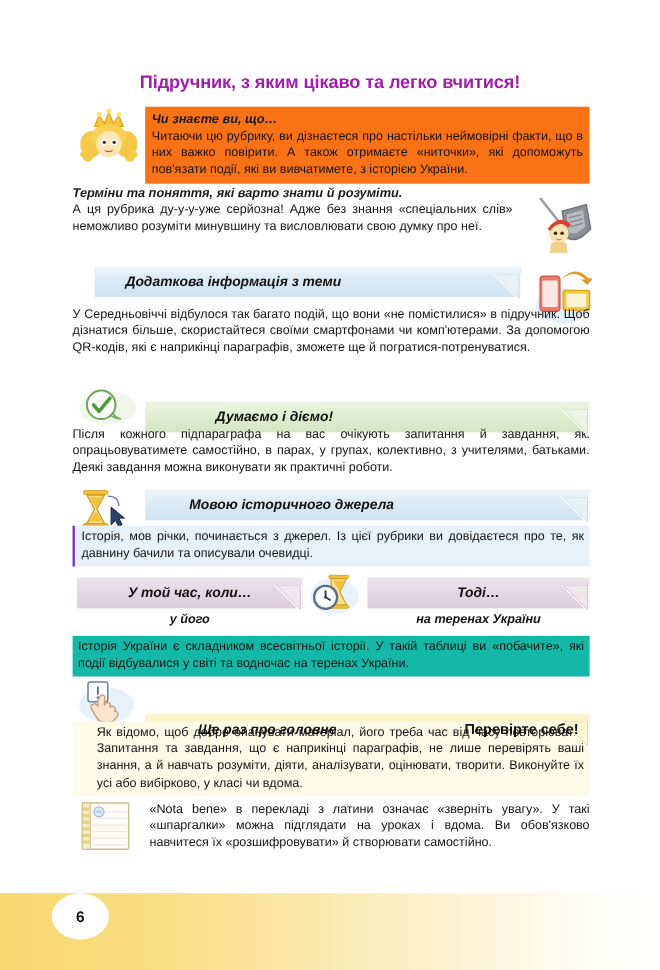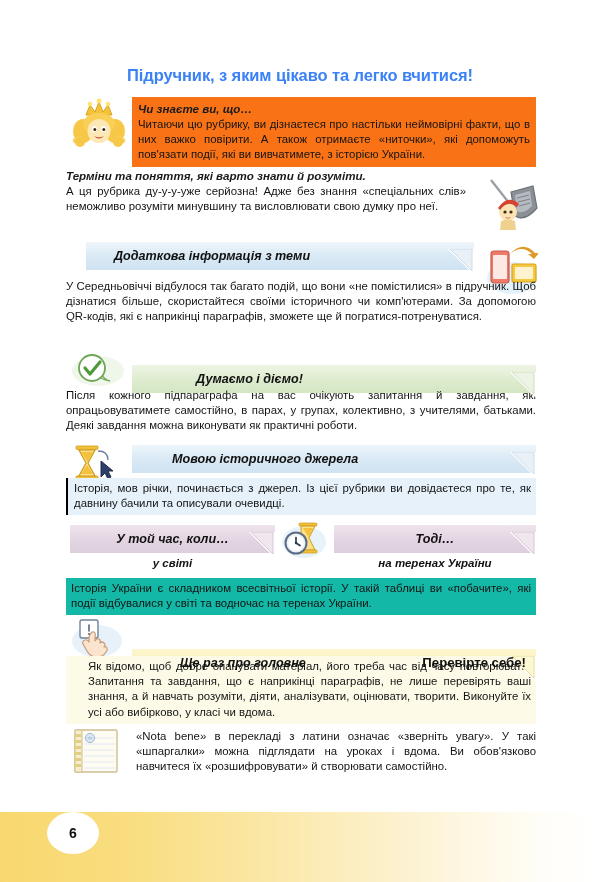--- a/index.html
+++ b/index.html
@@ -24,21 +24,21 @@
 
   
   .page-title {
     position: absolute;
     left: 0;
     top: 66px;
     width: 600px;
     text-align: center;
     font-size: 16.5px;
     font-weight: bold;
-    color: #3b82f6;
+    color: #a21caf;
     letter-spacing: -0.1px;
   }
 
   p.body-text {
     margin: 0;
     font-size: 11.4px;
     line-height: 15.2px;
     text-align: justify;
     color: #141414;
   }
@@ -187,21 +187,21 @@
     top: 443px;
     width: 54px;
     height: 40px;
   }
   .quote-source {
     position: absolute;
     left: 66px;
     top: 478px;
     width: 470px;
     background: #e6f1fa;
-    border-left: 2px solid #000000;
+    border-left: 2px solid #6d28d9;
     box-sizing: border-box;
     padding: 3px 5px 4px 6px;
   }
 
   
   .banner-then-left {
     position: absolute;
     left: 70px;
     top: 525px;
     width: 205px;
@@ -421,21 +421,21 @@
       <rect x="7" y="17" width="14" height="24" rx="1" fill="#fde9e4"></rect>
 
       <rect x="26" y="26" width="24" height="18" rx="2" fill="#f5c842" stroke="#d9a21b" stroke-width="1.2"></rect>
       <rect x="29" y="29" width="18" height="12" rx="1" fill="#fdf3cf"></rect>
 
       <path d="M24 16 q12 -10 22 0 l-4 0 l6 5 l5 -6 l-4 0 q-12 -13 -25 1 z" fill="#e09a2a"></path>
     </svg>
   </div>
 
   <div class="para-middle">
-    <p class="body-text">У Середньовіччі відбулося так багато подій, що вони «не помістилися» в підручник. Щоб дізнатися більше, скористайтеся своїми історичного чи комп'ютерами. За допомогою QR-кодів, які є наприкінці параграфів, зможете ще й погратися-потренуватися.</p>
+    <p class="body-text">У Середньовіччі відбулося так багато подій, що вони «не помістилися» в підручник. Щоб дізнатися більше, скористайтеся своїми смартфонами чи комп'ютерами. За допомогою QR-кодів, які є наприкінці параграфів, зможете ще й погратися-потренуватися.</p>
   </div>
 
   <div class="icon-check">
     <svg viewBox="0 0 56 36" width="56" height="36" aria-hidden="true">
       <ellipse cx="28" cy="20" rx="26" ry="15" fill="#e4f0dc" opacity="0.6"></ellipse>
       <path d="M32 24 q3 5 8 6 q-6 -1 -9 -3 z" fill="#ffffff" stroke="#74a85c" stroke-width="1.4"></path>
       <circle cx="22" cy="17" r="13" fill="#ffffff" stroke="#6fa557" stroke-width="1.8"></circle>
       <path d="M15 17 l5 6 l10 -12" fill="none" stroke="#4d9b39" stroke-width="3.2" stroke-linecap="round" stroke-linejoin="round"></path>
     </svg>
   </div>
@@ -503,21 +503,21 @@
   </div>
 
   <div class="banner bnr-mauve banner-then-right">
     <span class="label">Тоді…</span>
     <svg class="fold" viewBox="0 0 26 26">
       <path d="M0 0 L26 0 L26 26 Z" fill="#ffffff"></path>
       <path d="M2 0 L24 0 L24 22 Z" fill="#efe6ee" stroke="#cdbccb" stroke-width="0.8"></path>
     </svg>
   </div>
 
-  <div class="sub-left">у світі</div>
+  <div class="sub-left">у його</div>
   <div class="sub-right">на теренах України</div>
 
   <div class="para-timetable">
     <p class="body-text">Історія України є складником всесвітньої історії. У такій таблиці ви «побачите», які події відбувалися у світі та водночас на теренах України.</p>
   </div>
 
   <div class="icon-hand">
     <svg viewBox="0 0 54 42" width="54" height="42" aria-hidden="true">
       <ellipse cx="27" cy="24" rx="25" ry="16" fill="#dcebf7" opacity="0.7"></ellipse>
 

